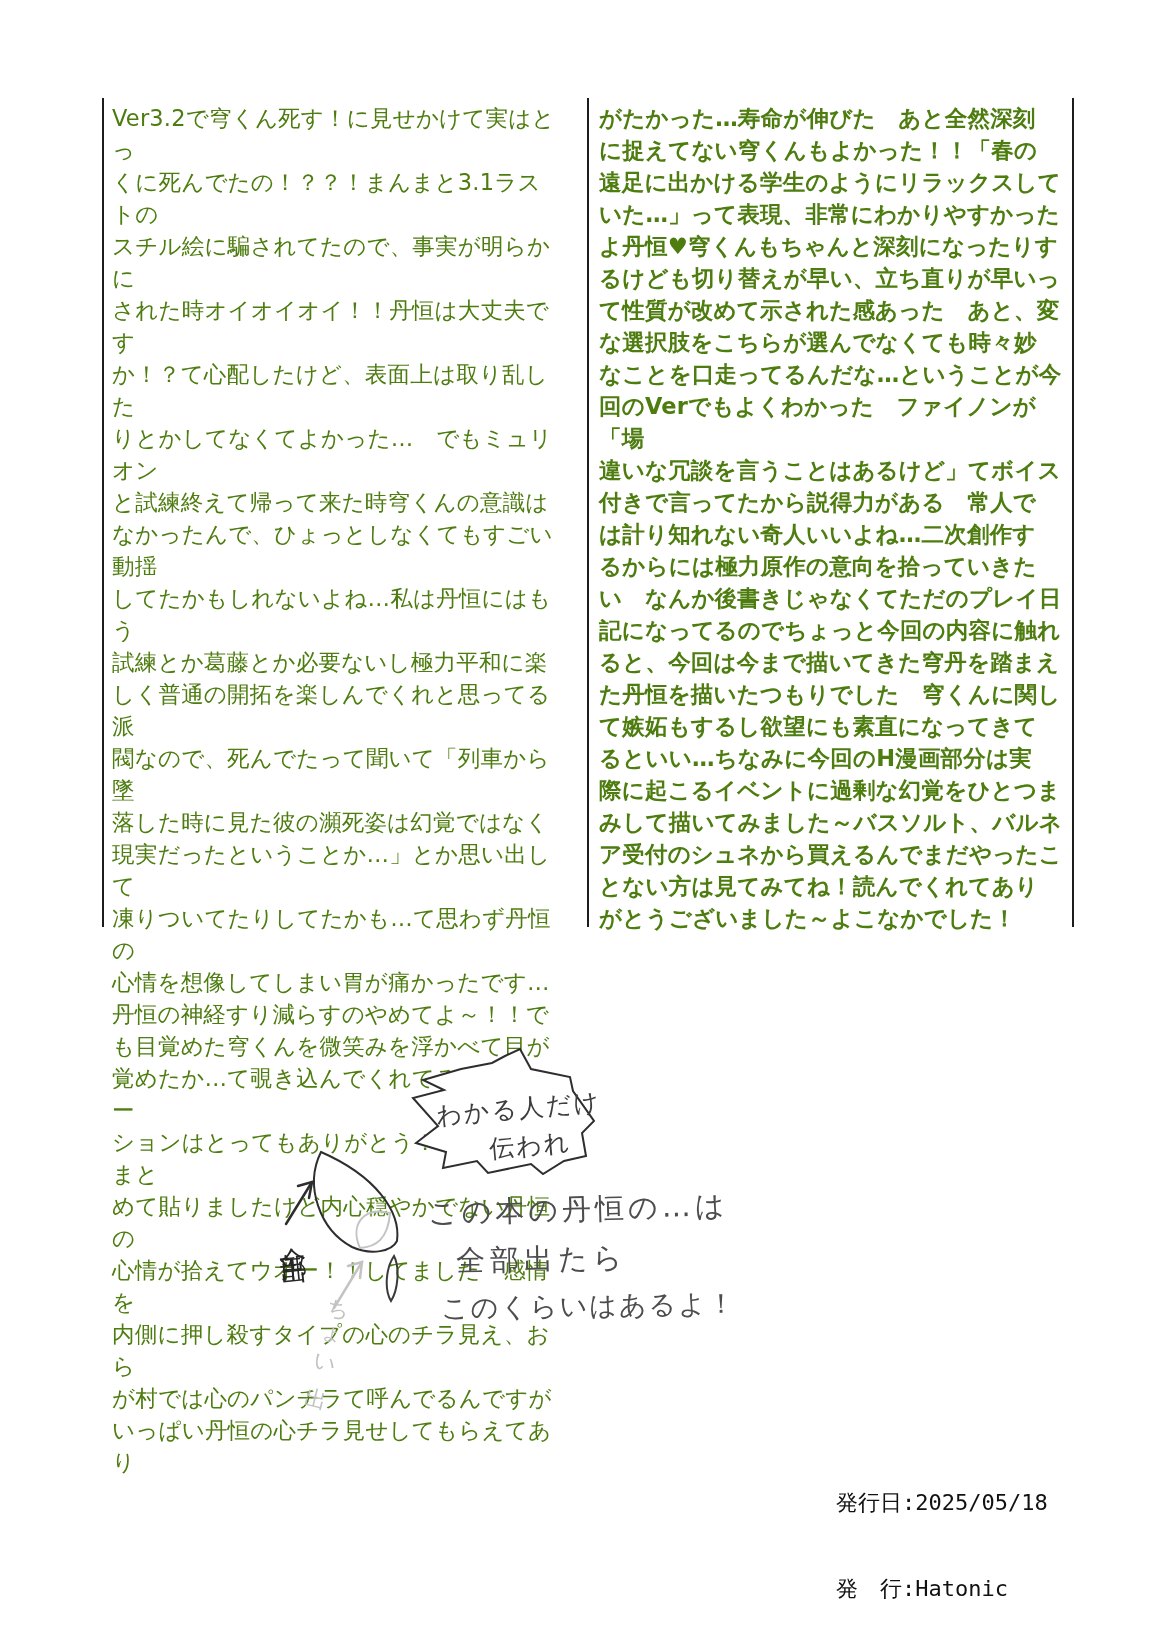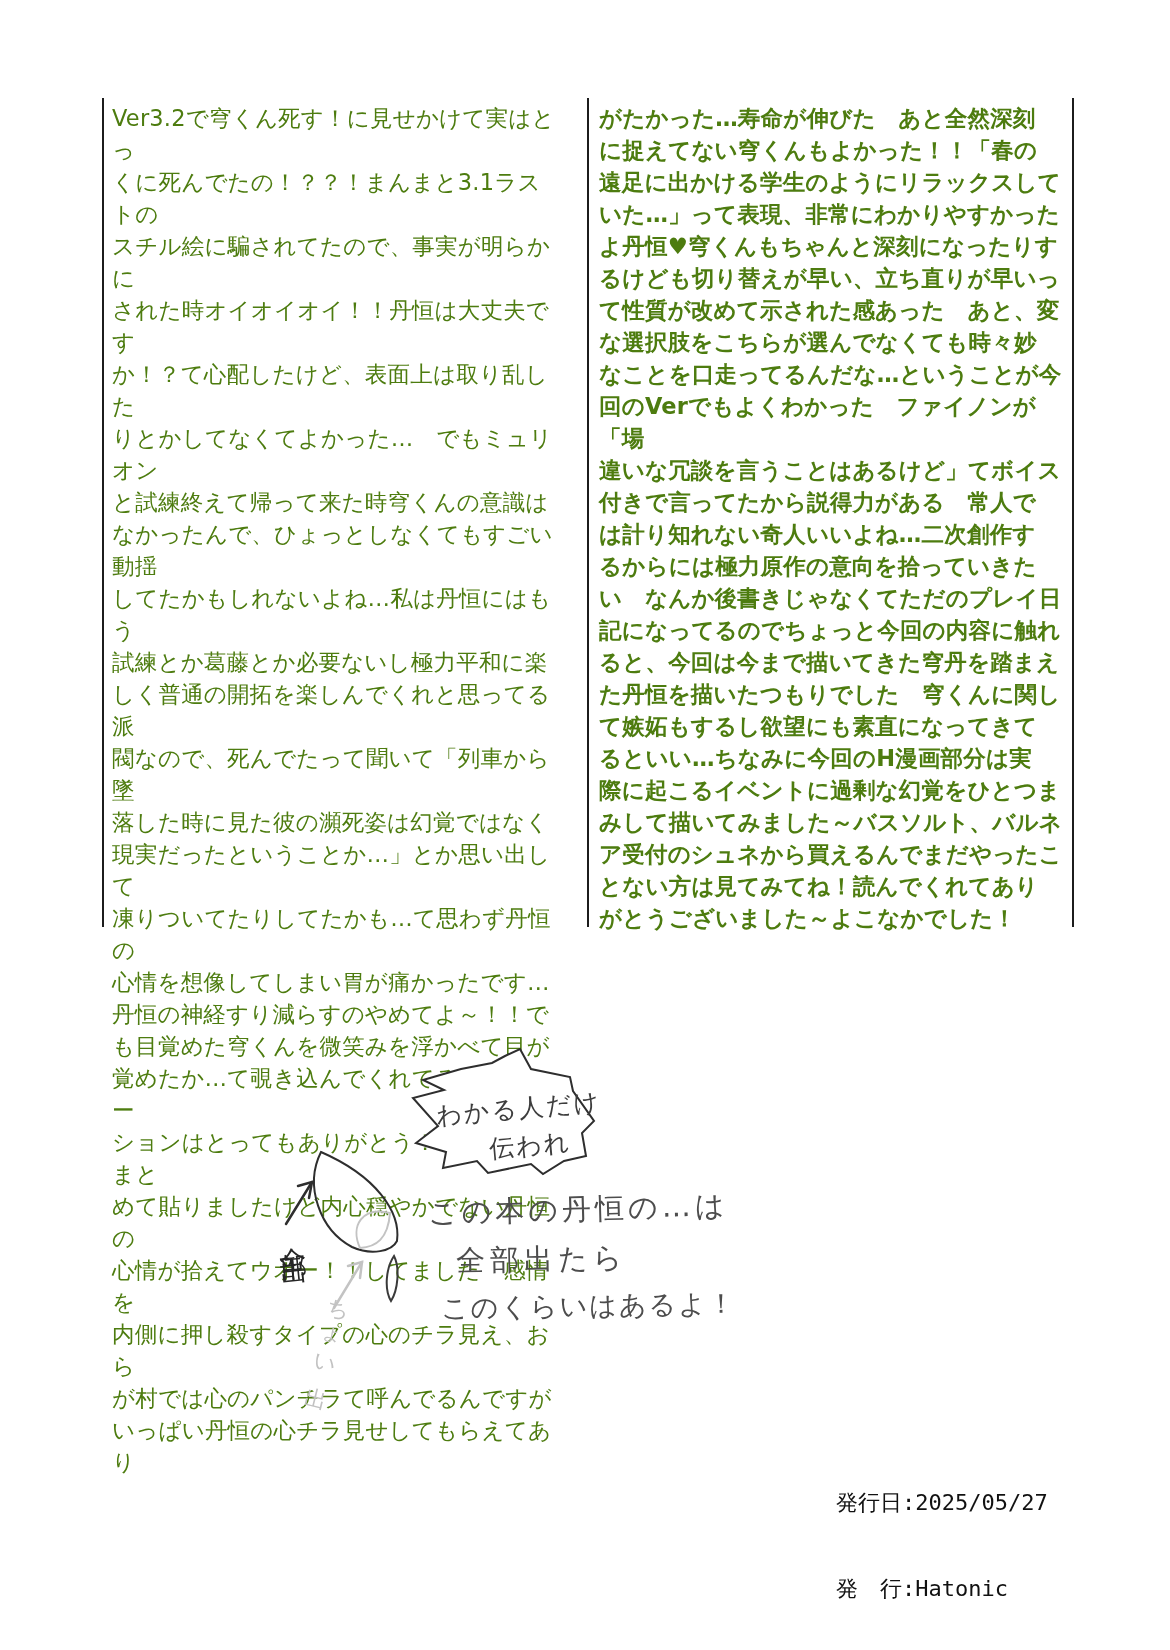--- a/index.html
+++ b/index.html
@@ -144,18 +144,18 @@
 
   <div class="hand bubble-line1">わかる人だけ</div>
   <div class="hand bubble-line2">伝われ</div>
   <div class="hand caption1">この本の丹恒の…は</div>
   <div class="hand caption2">全部出たら</div>
   <div class="hand caption3">このくらいはあるよ！</div>
   <div class="vlabel vlabel-full">全部出</div>
   <div class="vlabel vlabel-little">ちょい出</div>
 
   <div class="colophon">
-    <div>発行日:2025/05/27</div>
+    <div>発行日:2025/05/18</div>
     <div>発　行:Hatonic</div>
     
   </div>
 
 </div>
 
 </body></html>

